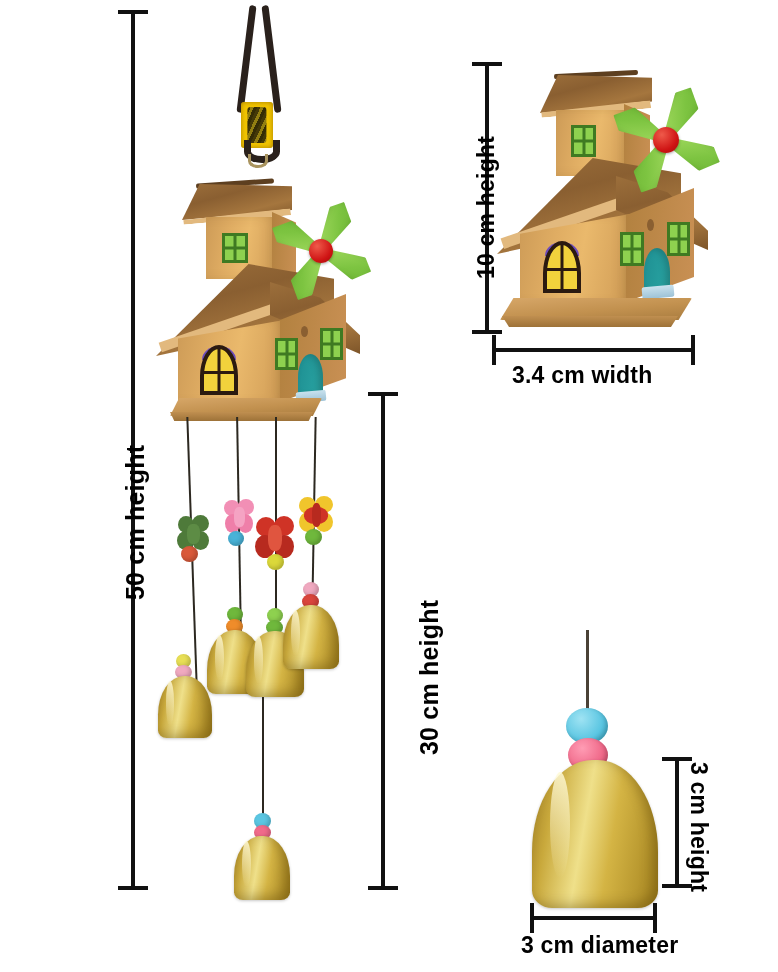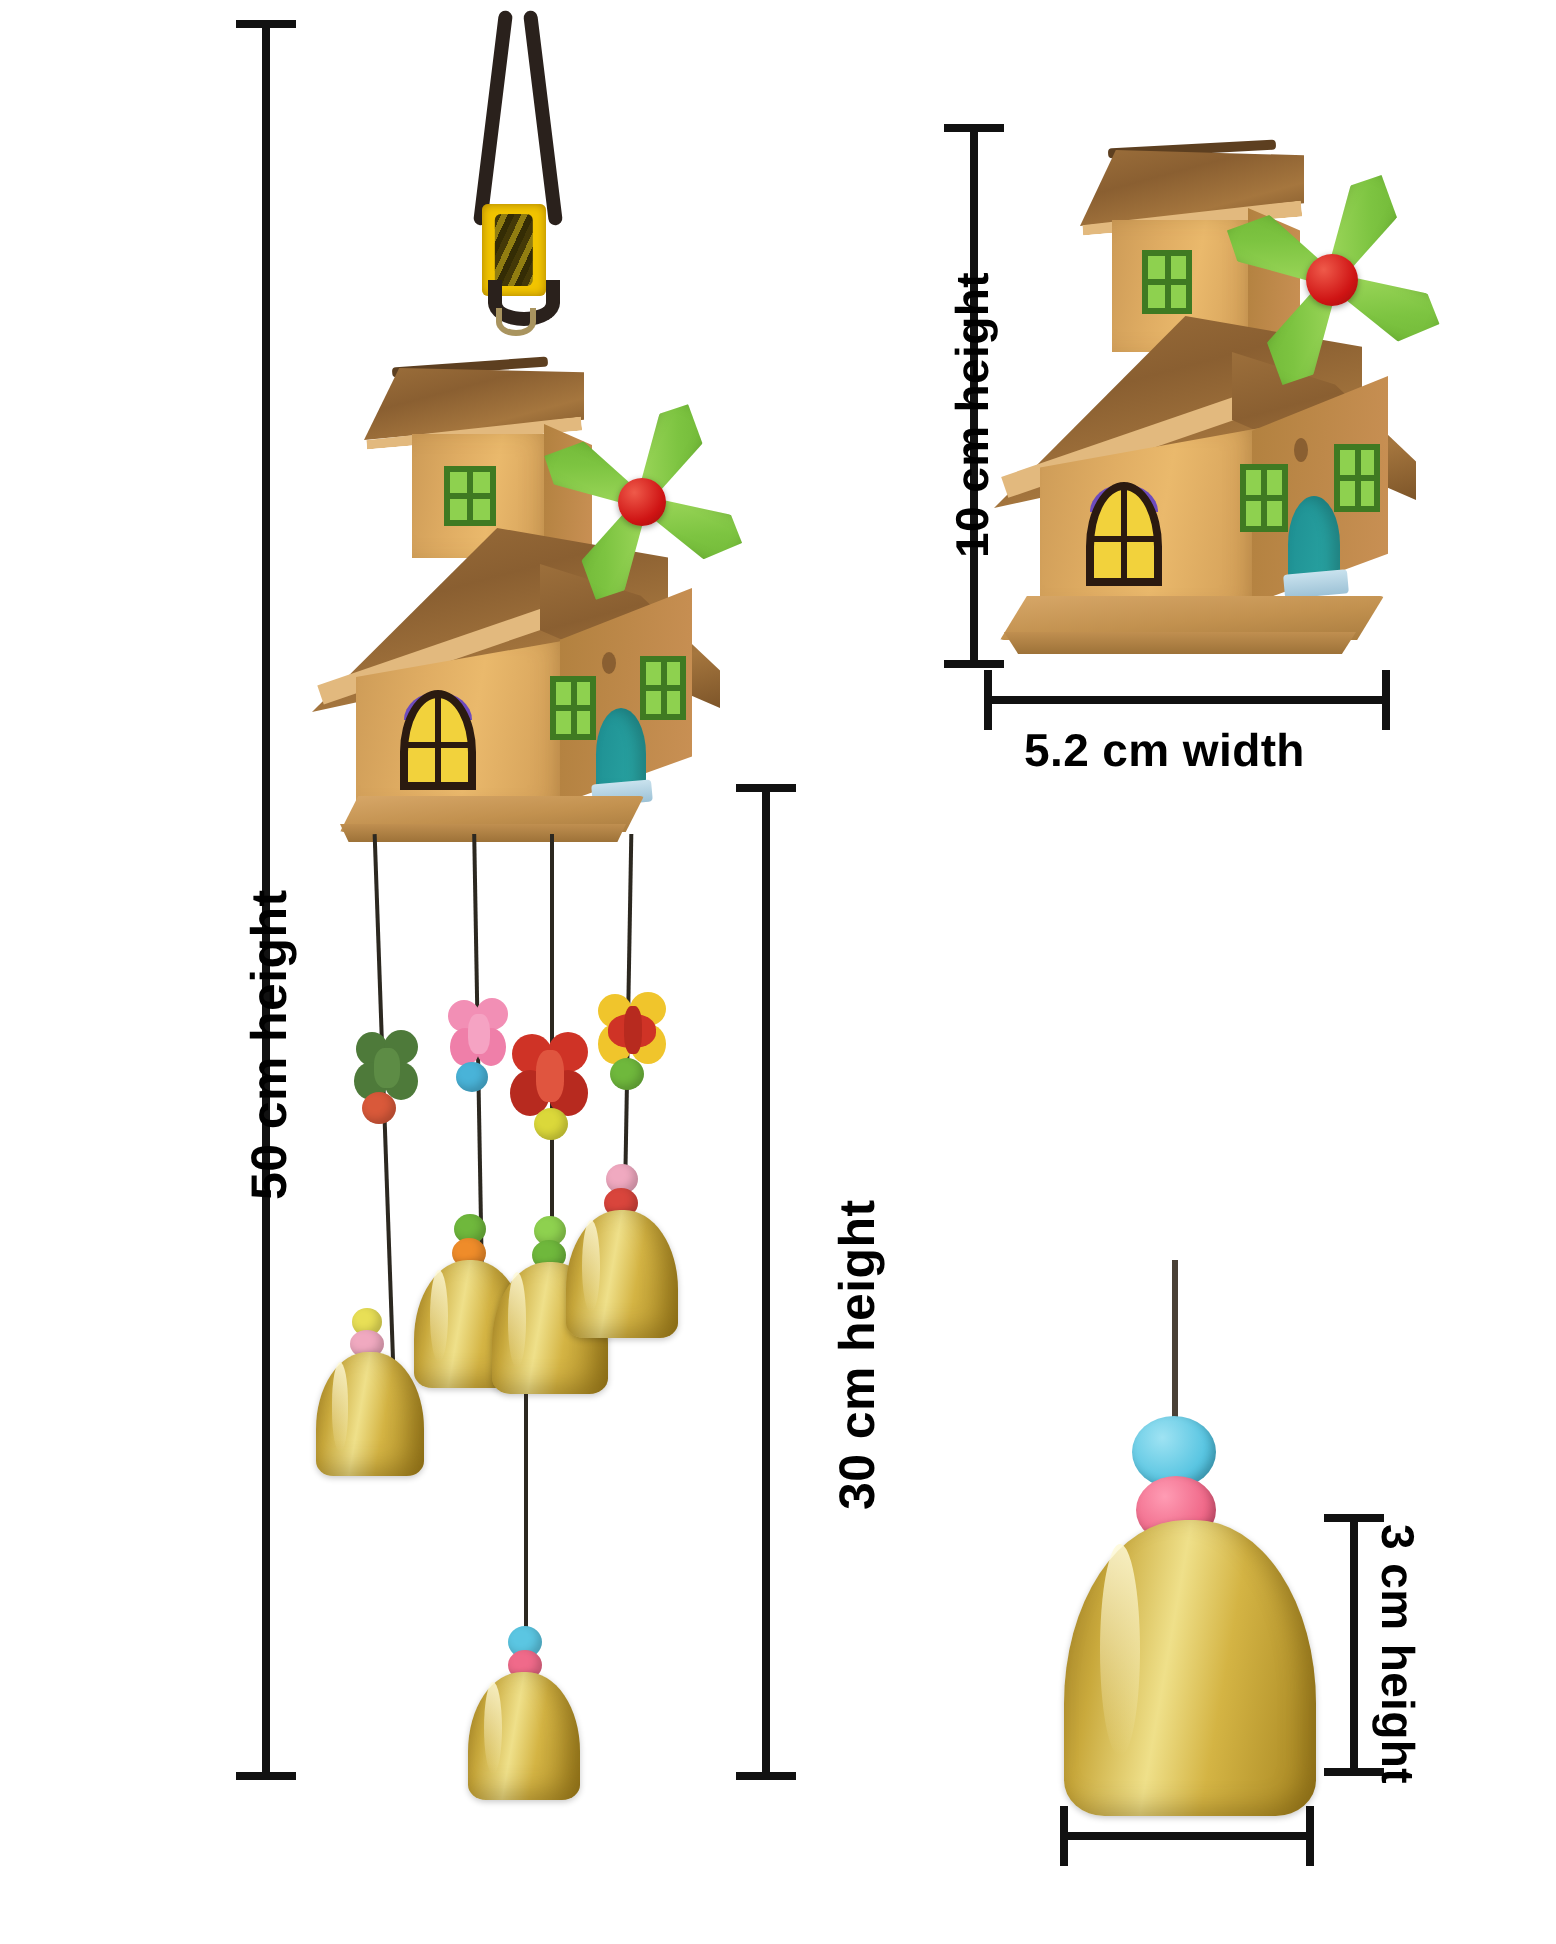--- a/index.html
+++ b/index.html
@@ -231,21 +231,21 @@
       <div class="bead" style="left:104px;top:398px;width:17px;height:16px;background:#5bc6e2;"></div>
       <div class="bead" style="left:104px;top:410px;width:17px;height:15px;background:#f06a8a;"></div>
       <div class="bell" style="left:84px;top:421px;width:56px;height:64px;"></div>
     </div>
   </div>
 
   <div class="dim-v" style="left:485px;top:62px;height:272px;"></div>
   <div class="lbl lbl-vert-up" style="left:473px;top:279px;font-size:23px;">10 cm height</div>
 
   <div class="dim-h" style="left:492px;top:348px;width:203px;"></div>
-  <div class="lbl" style="left:512px;top:362px;font-size:23px;">5.2 cm width</div>
+  <div class="lbl" style="left:512px;top:362px;font-size:23px;">3.4 cm width</div>
 
   <div class="house" style="left:492px;top:52px;width:210px;height:290px;">
 
     <div class="ridge" style="left:62px;top:20px;width:84px;height:5px;transform:rotate(-3deg);"></div>
     <div class="roof" style="left:48px;top:23px;width:112px;height:38px;
                 clip-path:polygon(16% 0,100% 7%,100% 70%,0 100%);"></div>
     <div class="roof-edge" style="left:49px;top:53px;width:110px;height:8px;transform:rotate(-5deg);
                 clip-path:polygon(0 35%,100% 0,100% 100%,0 100%);"></div>
     <div class="wall" style="left:64px;top:58px;width:74px;height:66px;"></div>
     <div class="wall-side" style="left:132px;top:52px;width:26px;height:70px;
@@ -297,20 +297,21 @@
     <div class="hbase" style="left:8px;top:246px;width:192px;height:22px;
                 clip-path:polygon(7% 0,100% 0,93% 100%,0 100%);"></div>
     <div class="hbase-front" style="left:10px;top:264px;width:176px;height:11px;
                 clip-path:polygon(0 0,100% 0,96% 100%,4% 100%);"></div>
   </div>
 
   <div class="dim-v" style="left:675px;top:757px;height:131px;"></div>
   <div class="lbl lbl-vert-down" style="left:712px;top:762px;font-size:23px;">3 cm height</div>
 
   <div class="dim-h" style="left:530px;top:916px;width:127px;"></div>
+  <div class="lbl" style="left:521px;top:932px;font-size:23px;">3 cm diameter</div>
 
   <div style="position:absolute;left:522px;top:620px;width:150px;height:280px;">
     <div class="str" style="left:64px;top:10px;height:85px;width:3px;background:#4a4136;"></div>
     <div class="bead" style="left:44px;top:88px;width:42px;height:36px;background:
                 radial-gradient(circle at 36% 30%,#9fe3f3,#5bc6e2 58%,#35a7c6);"></div>
     <div class="bead" style="left:46px;top:118px;width:40px;height:34px;background:
                 radial-gradient(circle at 36% 30%,#ff9cb4,#f06a8a 58%,#d3486a);"></div>
     <div class="bell" style="left:10px;top:140px;width:126px;height:148px;"></div>
   </div>
 

